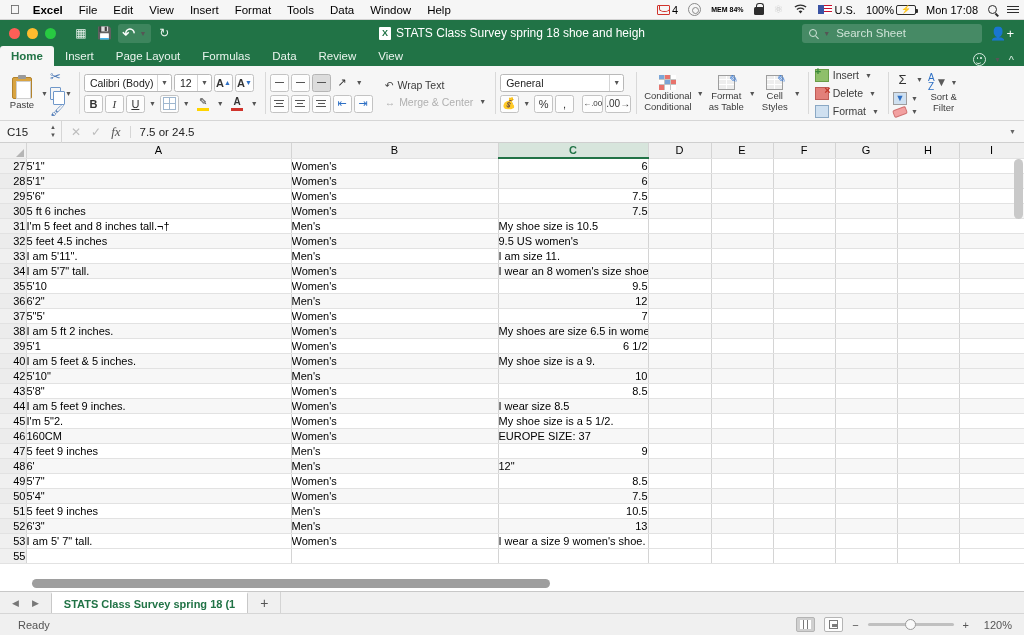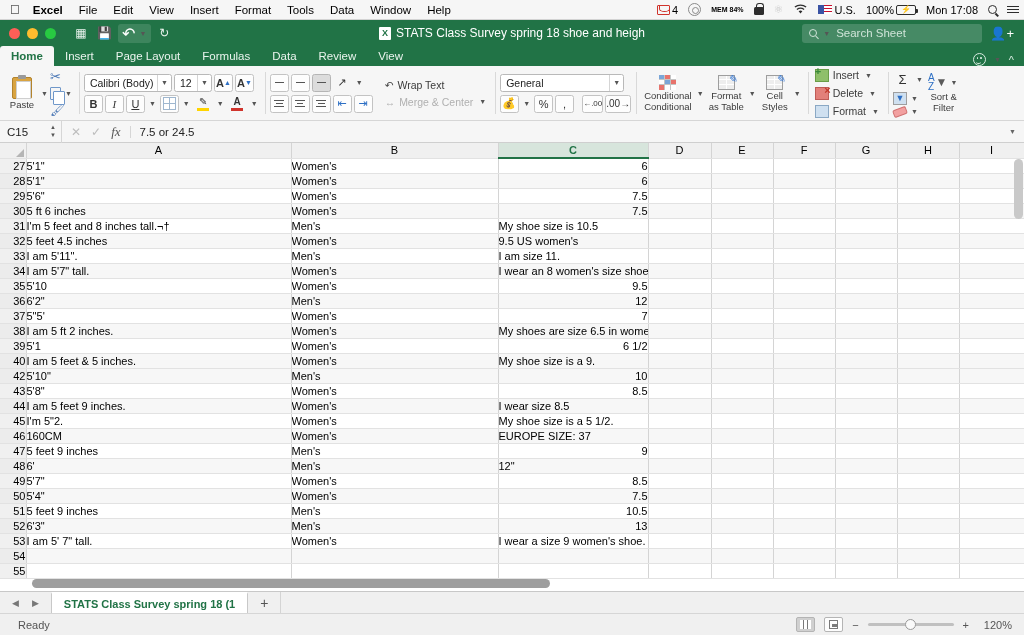--- a/index.html
+++ b/index.html
@@ -1075,32 +1075,20 @@
             <td class="ca">I am 5' 7" tall.</td>
             <td class="cb">Women's</td>
             <td class="cc">I wear a size 9 women's shoe.</td>
             <td class="ce"></td>
             <td class="ce"></td>
             <td class="ce"></td>
             <td class="ce"></td>
             <td class="ce"></td>
             <td class="ce"></td>
           </tr>
-          <tr class="alt">
-            <td class="rowhdr">54</td>
-            <td class="ca"></td>
-            <td class="cb"></td>
-            <td class="cc"></td>
-            <td class="ce"></td>
-            <td class="ce"></td>
-            <td class="ce"></td>
-            <td class="ce"></td>
-            <td class="ce"></td>
-            <td class="ce"></td>
-          </tr>
           <tr>
             <td class="rowhdr">55</td>
             <td class="ca"></td>
             <td class="cb"></td>
             <td class="cc"></td>
             <td class="ce"></td>
             <td class="ce"></td>
             <td class="ce"></td>
             <td class="ce"></td>
             <td class="ce"></td>

